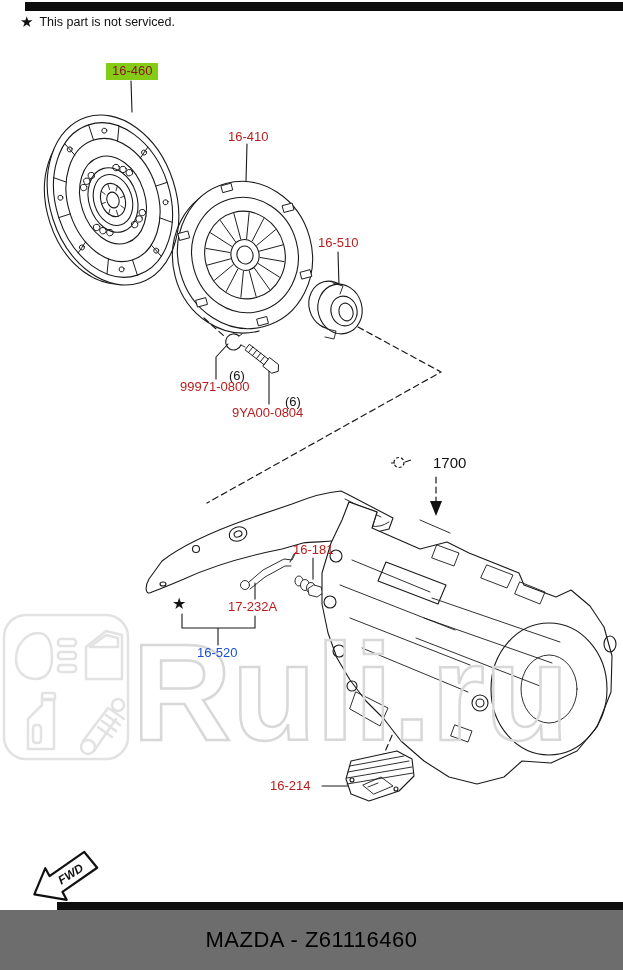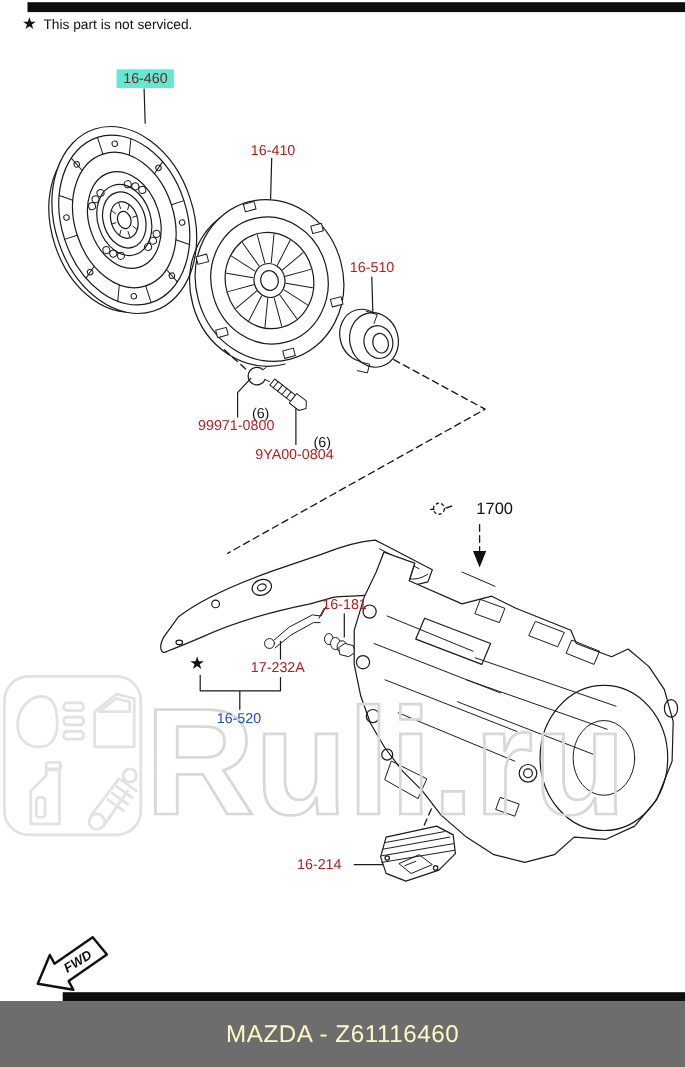--- a/index.html
+++ b/index.html
@@ -6,33 +6,33 @@
   #page{position:relative;width:623px;height:970px;background:#fff;overflow:hidden;
         font-family:"Liberation Sans",sans-serif;}
   
   .topbar{position:absolute;left:25px;top:2px;right:0;height:9px;background:#0d0d0d;}
   
   .note{position:absolute;left:20px;top:14px;color:#111;font-size:12.5px;display:flex;align-items:center;gap:6px;}
   .note .star{font-size:15px;line-height:1;}
   
   .lbl{position:absolute;font-size:13px;color:#b91c1c;white-space:nowrap;line-height:1.15;}
   .lbl.link{cursor:pointer;}
-  .hl{background:#5eead4;color:#8A1212;padding:1px 6px;}
+  .hl{background:#84cc16;color:#8A1212;padding:1px 6px;}
   .muted{color:#1d4ed8;}
   .qty{position:absolute;font-size:13px;color:#141414;white-space:nowrap;}
   .starmark{position:absolute;font-size:16px;color:#111;line-height:1;}
   .ref1700{position:absolute;display:flex;align-items:center;gap:21px;font-size:15px;color:#111;}
   
   #wm-text{position:absolute;left:130px;top:598px;width:493px;height:170px;overflow:hidden;pointer-events:none;}
   #wm-icons{position:absolute;left:2px;top:613px;pointer-events:none;}
   
   .footer-line{position:absolute;left:57px;right:0;top:902px;height:8px;background:#0e0e0e;}
   .footer{position:absolute;left:0;right:0;top:910px;height:60px;background:#6d6d6d;
           display:flex;align-items:center;justify-content:center;gap:38px;
-          color:#fef9c3;font-size:22px;letter-spacing:.5px;}
+          color:#000000;font-size:22px;letter-spacing:.5px;}
   svg{display:block;}
   #diagram{position:absolute;left:0;top:0;z-index:1;}
   #wm-text,#wm-icons{z-index:2;}
   .lbl,.qty,.starmark,.ref1700,.note{z-index:3;}
   #fwd{position:absolute;left:18px;top:843px;z-index:3;}
 </style>
 </head>
 <body>
 
 <div id="page">

